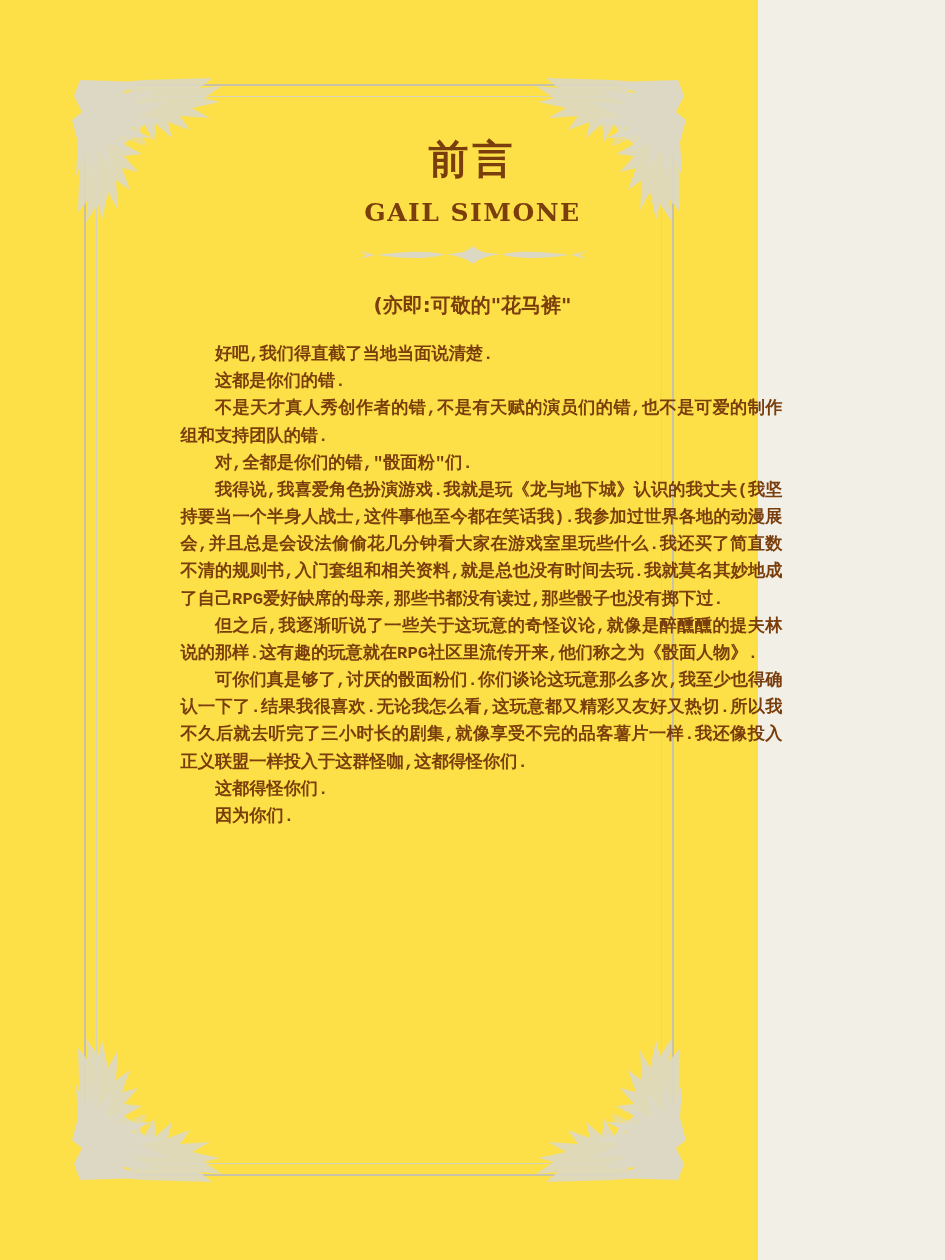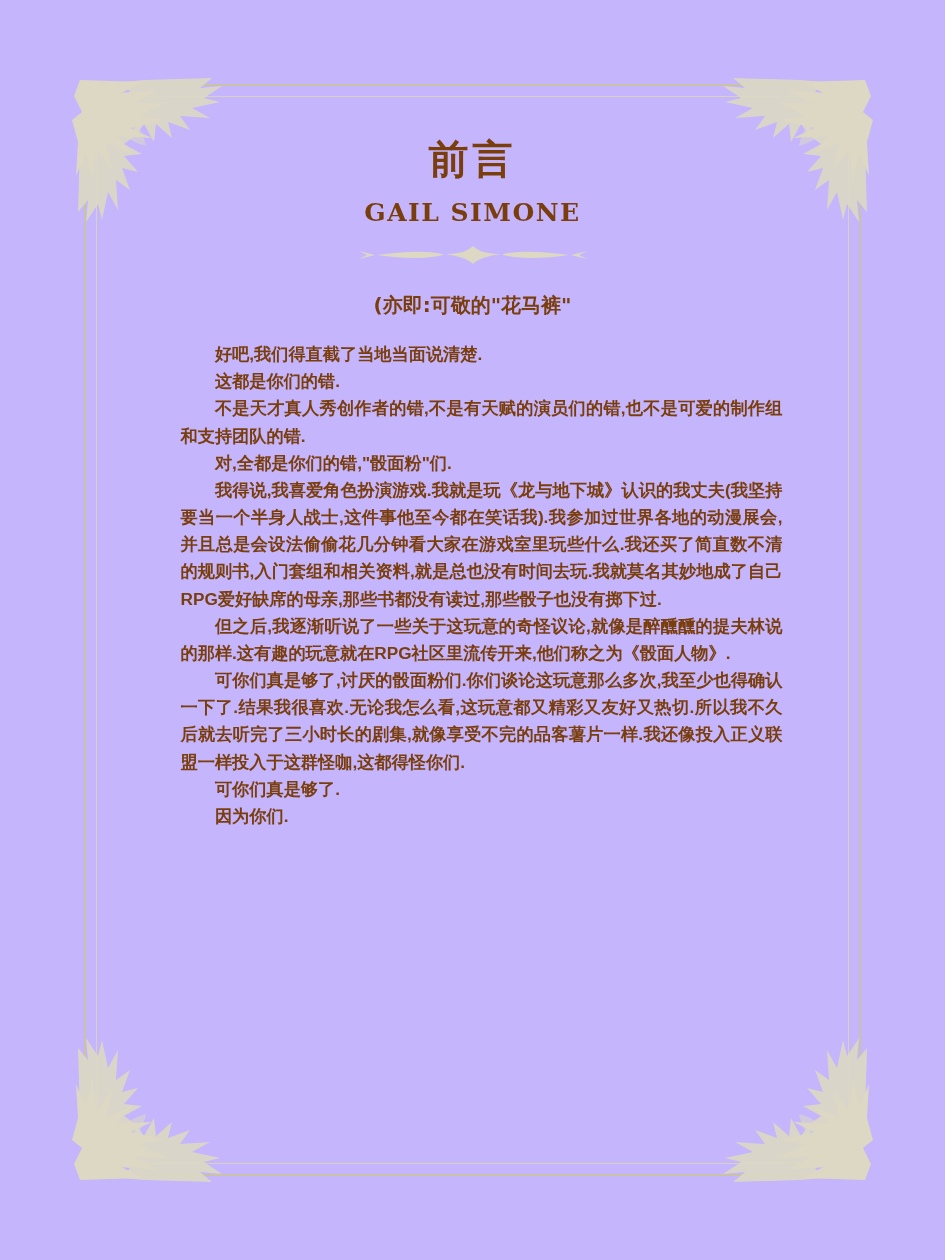--- a/index.html
+++ b/index.html
@@ -8,23 +8,23 @@
   }
   body {
     width: 945px;
     height: 1260px;
     background: #f2f0e6;
     font-family: "DejaVu Sans", sans-serif;
     overflow: hidden;
   }
   .page {
     position: relative;
-    width: 945px;
+    width: 758px;
     height: 1260px;
-    background: #c4b5fd;
+    background: #fde047;
     box-sizing: border-box;
   }
   
   .frame-outer {
     position: absolute;
     left: 84px;
     top: 84px;
     right: 84px;
     bottom: 84px;
     border: 2px solid #c9c2a8;
@@ -92,21 +92,21 @@
     font-size: 20px;
     font-weight: bold;
     color: #7a3d0c;
     line-height: 1.55;
     margin: 0 0 20px 0;
   }
 
   .body-text {
     text-align: left;
     color: #7a3d0c;
-    font-family: Liberation Sans, sans-serif;
+    font-family: Liberation Mono, monospace;
     font-size: 17.2px;
     font-weight: bold;
     line-height: 1.58;
     margin: 0 auto;
     width: 620px;
     padding-left: 18px;
     box-sizing: border-box;
   }
   .body-text p {
     margin: 0;
@@ -187,18 +187,18 @@
     </div>
 
     <div class="body-text">
       <p>好吧,我们得直截了当地当面说清楚.</p>
       <p>这都是你们的错.</p>
       <p>不是天才真人秀创作者的错,不是有天赋的演员们的错,也不是可爱的制作组和支持团队的错.</p>
       <p>对,全都是你们的错,"骰面粉"们.</p>
       <p>我得说,我喜爱角色扮演游戏.我就是玩《龙与地下城》认识的我丈夫(我坚持要当一个半身人战士,这件事他至今都在笑话我).我参加过世界各地的动漫展会,并且总是会设法偷偷花几分钟看大家在游戏室里玩些什么.我还买了简直数不清的规则书,入门套组和相关资料,就是总也没有时间去玩.我就莫名其妙地成了自己RPG爱好缺席的母亲,那些书都没有读过,那些骰子也没有掷下过.</p>
       <p>但之后,我逐渐听说了一些关于这玩意的奇怪议论,就像是醉醺醺的提夫林说的那样.这有趣的玩意就在RPG社区里流传开来,他们称之为《骰面人物》.</p>
       <p>可你们真是够了,讨厌的骰面粉们.你们谈论这玩意那么多次,我至少也得确认一下了.结果我很喜欢.无论我怎么看,这玩意都又精彩又友好又热切.所以我不久后就去听完了三小时长的剧集,就像享受不完的品客薯片一样.我还像投入正义联盟一样投入于这群怪咖,这都得怪你们.</p>
-      <p>可你们真是够了.</p>
+      <p>这都得怪你们.</p>
       <p>因为你们.</p>
     </div>
 
   </div>
 </div>
 
 </body></html>

